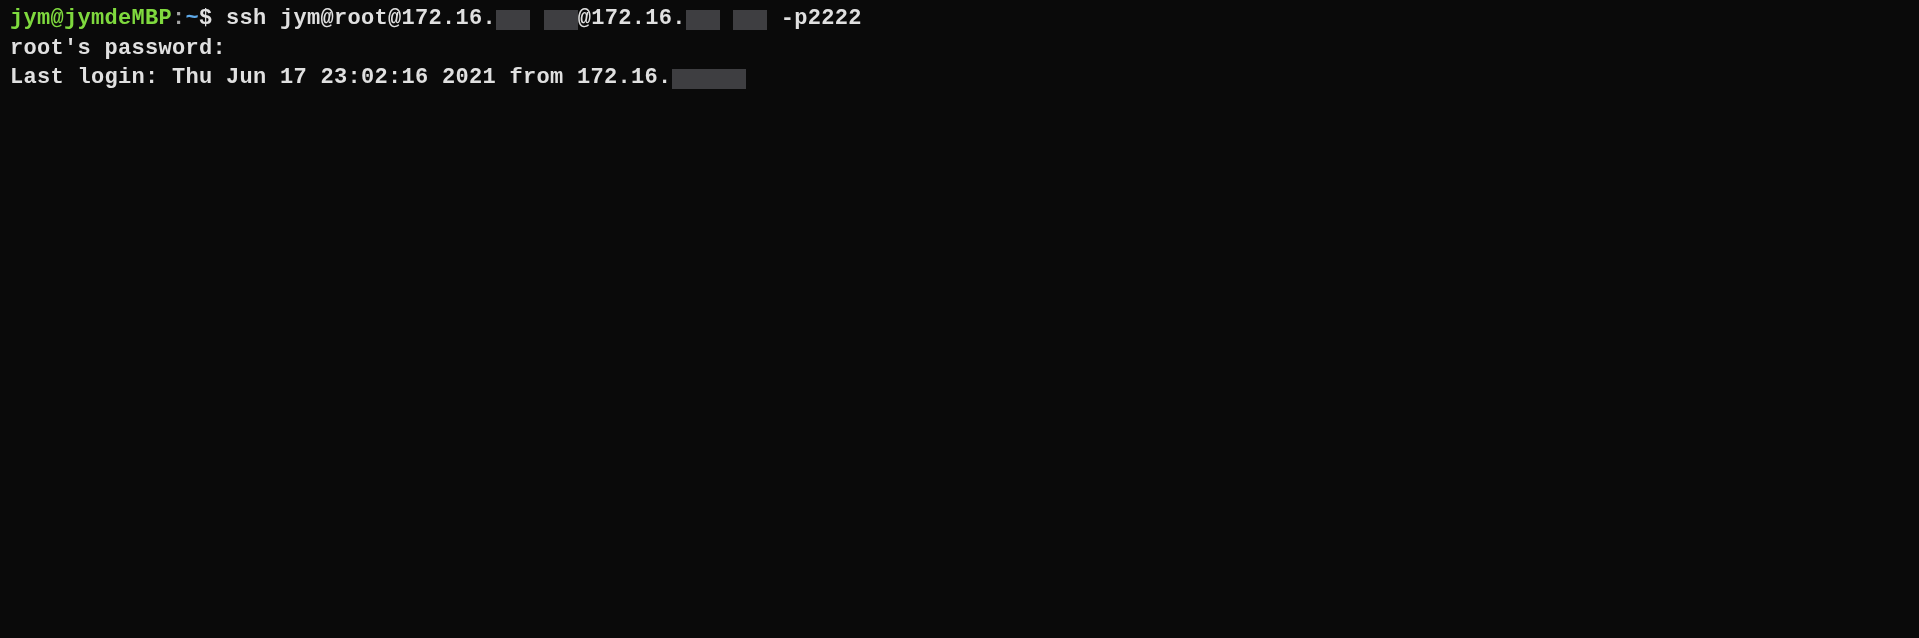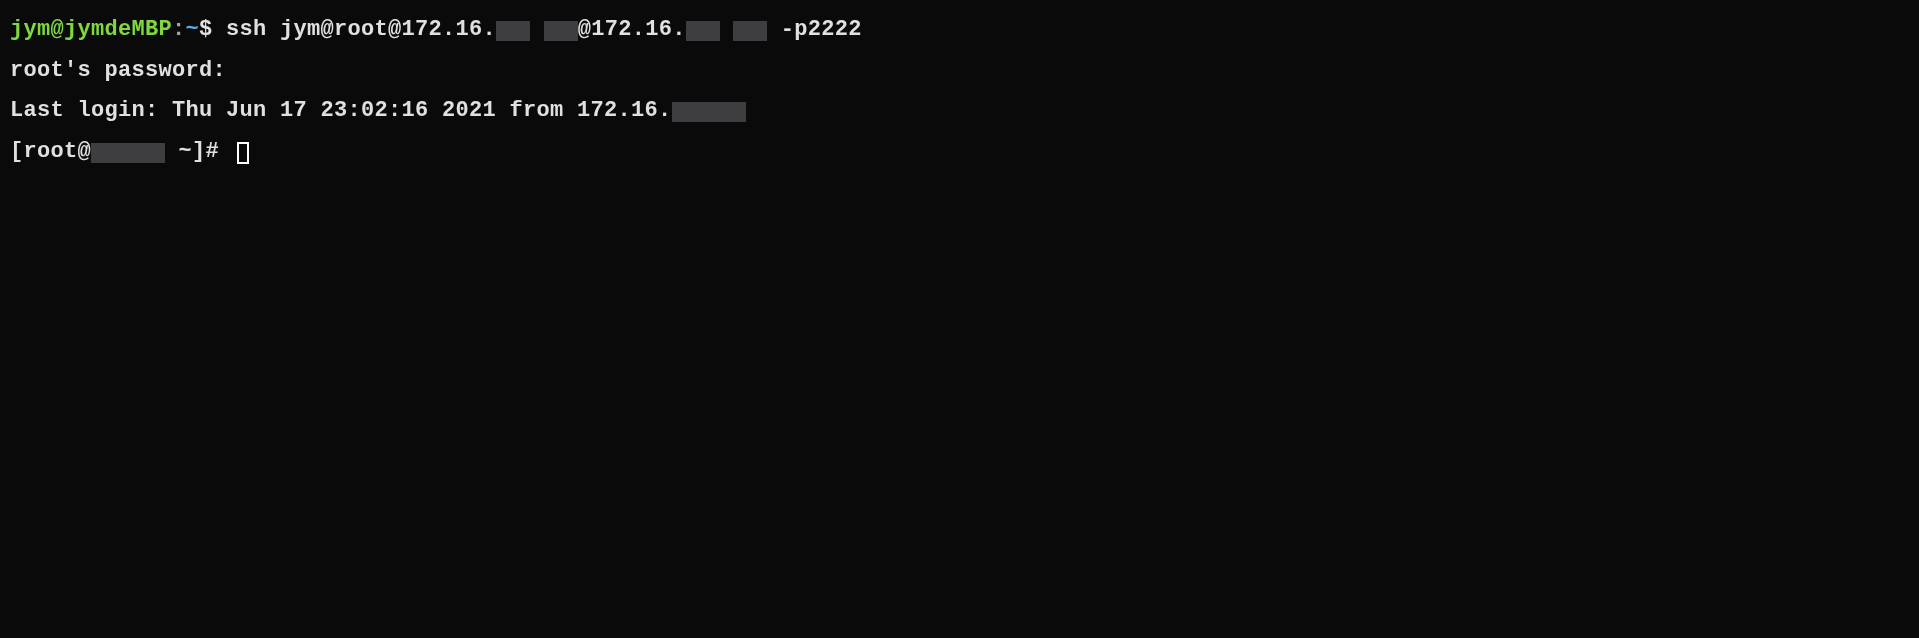--- a/index.html
+++ b/index.html
@@ -15,21 +15,20 @@
       padding: 4px 10px;
       width: 1919px;
       height: 638px;
       overflow: hidden;
       line-height: 1.35;
       font-weight: bold;
     }
     .line {
       white-space: pre;
       letter-spacing: 0.3px;
-      margin-top: 11px;
     }
     .user-host {
       color: #7fd93e;
     }
     .path-sep {
       color: #a4a4a4;
     }
     .tilde {
       color: #5ea9e8;
     }
@@ -59,14 +58,13 @@
       margin-left: 4px;
     }
   </style>
 </head>
 <body>
 
 <div class="terminal">
   <div class="line"><span class="user-host">jym@jymdeMBP</span><span class="path-sep">:</span><span class="tilde">~</span><span class="dollar">$ </span><span class="cmd"><span>ssh jym@root@172.16.</span><span class="redacted r-sm"></span> <span class="redacted r-sm"></span><span>@172.16.</span><span class="redacted r-sm"></span> <span class="redacted r-sm"></span><span> -p2222</span></span></div>
   <div class="line">root's password:</div>
   <div class="line"><span>Last login: Thu Jun 17 23:02:16 2021 from 172.16.</span><span class="redacted r-xl"></span></div>
-  <div class="line"><span>[root@</span><span class="redacted r-xl"></span><span> ~]# </span><span class="cursor"></span></div>
 </div>
 
 </body></html>

